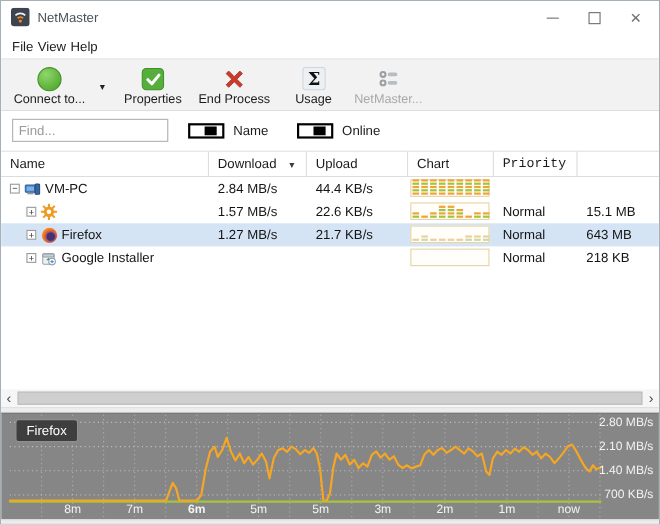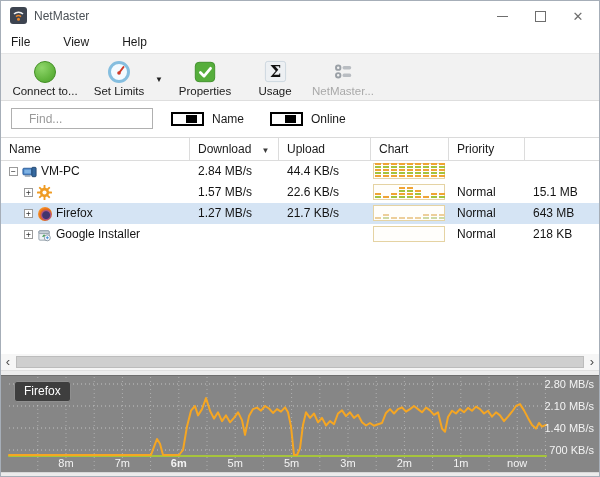--- a/index.html
+++ b/index.html
@@ -9,35 +9,35 @@
   .titlebar{position:absolute;top:0;left:0;right:0;height:30px;background:#fff;}
   .appicon{position:absolute;left:9px;top:6px;width:17px;height:17px;}
   .apptitle{position:absolute;left:33px;top:8px;font-size:12px;color:#4b5157;}
   .controls{position:absolute;right:2px;top:0;height:30px;display:flex;}
   .ctl{width:38px;height:30px;display:flex;align-items:center;justify-content:center;cursor:default;}
   .glyph-min{width:11px;height:1px;background:#6e6e6e;display:block;}
   .glyph-max{width:9px;height:9px;border:1px solid #6e6e6e;display:block;}
   .glyph-close{font-size:13px;color:#6e6e6e;line-height:1;}
   
   .menubar{position:absolute;top:30px;left:0;right:0;height:22px;display:flex;align-items:center;
-           padding-left:10px;gap:33px;font-size:12px;color:#1b1b1b;background:#fff;}
+           padding-left:10px;gap:4px;font-size:12px;color:#1b1b1b;background:#fff;}
   
   .toolbar{position:absolute;top:52px;left:0;right:0;height:48px;background:#f2f2f2;
            border-top:1px solid #e7e7e7;border-bottom:1px solid #dedede;box-sizing:border-box;
            display:flex;align-items:flex-start;padding:3px 0 0 4px;}
   .tb{display:flex;flex-direction:column;align-items:center;padding-top:1px;}
   .tb .ticon{height:27px;display:flex;align-items:center;justify-content:center;}
   .tb .tblabel{font-size:11.5px;color:#1b1b1b;margin-top:0;white-space:nowrap;}
   .tb.disabled .tblabel{color:#a9a9a9;}
   .dd-arrow{width:16px;height:44px;display:flex;align-items:center;justify-content:center;
             font-size:8px;color:#222;}
   
   .filterrow{position:absolute;top:100px;left:0;right:0;height:36px;background:#fff;border-bottom:1px solid #dadada;box-sizing:content-box;}
   #find{position:absolute;left:10px;top:7px;width:142px;height:21px;border:1px solid #b0b0b0;
-        font:12px "Liberation Sans",sans-serif;padding:0 17px;box-sizing:border-box;color:#333;outline:none;}
+        font:12px "Liberation Sans",sans-serif;padding:0 5px;box-sizing:border-box;color:#333;outline:none;}
   #find::placeholder{color:#9a9a9a;}
   #toggles{position:absolute;left:170px;top:0;height:36px;display:flex;align-items:center;gap:26px;}
   .tgroup{display:flex;align-items:center;gap:8px;}
   .toggle{width:29px;height:10px;border:2px solid #000;background:#fff;position:relative;}
   .knob{position:absolute;left:13px;top:1px;width:11px;height:8px;background:#000;}
   .tlabel2{font-size:12px;color:#1b1b1b;}
   
   .thead{position:absolute;top:137px;left:0;right:0;height:22px;background:#fff;border-bottom:1px solid #dcdcdc;font-size:12px;color:#1b1b1b;}
   .hcell{position:absolute;top:0;height:22px;line-height:22px;padding-left:8px;box-sizing:border-box;
          border-right:1px solid #dcdcdc;white-space:nowrap;cursor:default;}
@@ -113,41 +113,39 @@
                 <stop offset="0" stop-color="#8fd66b"></stop>
                 <stop offset="0.6" stop-color="#62b53e"></stop>
                 <stop offset="1" stop-color="#4a9c2d"></stop>
               </radialGradient>
             </defs>
             <circle cx="13" cy="13" r="10.5" fill="url(#gcn)" stroke="#459128"></circle>
           </svg>
         </span>
         <span class="tblabel">Connect to...</span>
       </div>
-      <div class="tb" style="width: 64px; margin-left: 2px;">
-        <span class="ticon">
-          <svg width="26" height="26" viewBox="0 0 26 26">
-            <circle cx="13" cy="13" r="9.5" fill="#f4fbff" stroke="#85bedf" stroke-width="3"></circle>
-            <line x1="13" y1="14" x2="17.5" y2="8" stroke="#cf3a28" stroke-width="2" stroke-linecap="round"></line>
-            <circle cx="13" cy="14" r="1.8" fill="#cf3a28"></circle>
-          </svg>
-        </span>
-        <span class="tblabel">Set Limits</span>
-      </div>
       <span class="dd-arrow">
         <span>▼</span>
       </span>
       <div class="tb" style="width: 68px; margin-left: 4px;">
         <span class="ticon">
           <svg width="24" height="24" viewBox="0 0 26 26">
             <rect x="2.5" y="2.5" width="21" height="21" rx="4" fill="#56ae3c" stroke="#3f8f2a"></rect>
             <path d="M8 13.5l4 4 7-8.5" fill="none" stroke="#fff" stroke-width="3" stroke-linecap="round" stroke-linejoin="round"></path>
           </svg>
         </span>
         <span class="tblabel">Properties</span>
+      </div>
+      <div class="tb" style="width: 72px; margin-left: 4px;">
+        <span class="ticon">
+          <svg width="24" height="24" viewBox="0 0 26 26">
+            <path d="M5 7.5 L10.5 13 L5 18.5 L7.5 21 L13 15.5 L18.5 21 L21 18.5 L15.5 13 L21 7.5 L18.5 5 L13 10.5 L7.5 5 Z" fill="#cd3a2a" stroke="#a32c1f" stroke-width="0.8"></path>
+          </svg>
+        </span>
+        <span class="tblabel">End Process</span>
       </div>
       <div class="tb" style="width: 56px; margin-left: 8px;">
         <span class="ticon">
           <svg width="25" height="25" viewBox="0 0 26 26">
             <rect x="2.5" y="2.5" width="21" height="21" rx="2.5" fill="#edf0f3" stroke="#ccd6df"></rect>
             <text x="13" y="19" text-anchor="middle" font-family="DejaVu Serif,serif" font-size="17" font-weight="bold" fill="#111">Σ</text>
           </svg>
         </span>
         <span class="tblabel">Usage</span>
       </div>
@@ -184,21 +182,21 @@
           <span class="tlabel2">Online</span>
         </div>
       </div>
   </div>
 
   <div class="thead" id="thead">
       <div class="hcell" style="left: 0px; width: 189px;"><span>Name</span></div>
       <div class="hcell" style="left: 189px; width: 89px;"><span>Download</span><span class="sortarrow">▼</span></div>
       <div class="hcell" style="left: 370px; width: 78px;"><span>Chart</span></div>
       <div class="hcell" style="left: 278px; width: 92px;"><span>Upload</span></div>
-      <div class="hcell" style="left: 448px; width: 76px;"><span>Priority</span></div>
+      <div class="hcell" style="left: 448px; width: 76px; font-family: Liberation Mono, monospace;"><span>Priority</span></div>
     </div>
   <div class="tbody" id="tbody">
       <div class="trow" style="top: 0px;">
         <span class="expand" style="left: 8px;">−</span>
         <span class="ricon" style="left: 21px;">
           <svg width="16" height="16" viewBox="0 0 16 16">
             <rect x="1" y="4" width="10" height="7" rx="1" fill="#4a86c9" stroke="#2e5d99"></rect>
             <rect x="2.5" y="5.5" width="7" height="4" fill="#7fb2e3"></rect>
             <rect x="10.5" y="3" width="4.5" height="10" rx="1" fill="#35689f" stroke="#24476e"></rect>
             <rect x="3" y="11.5" width="6" height="1.5" fill="#8e9aa6"></rect>

